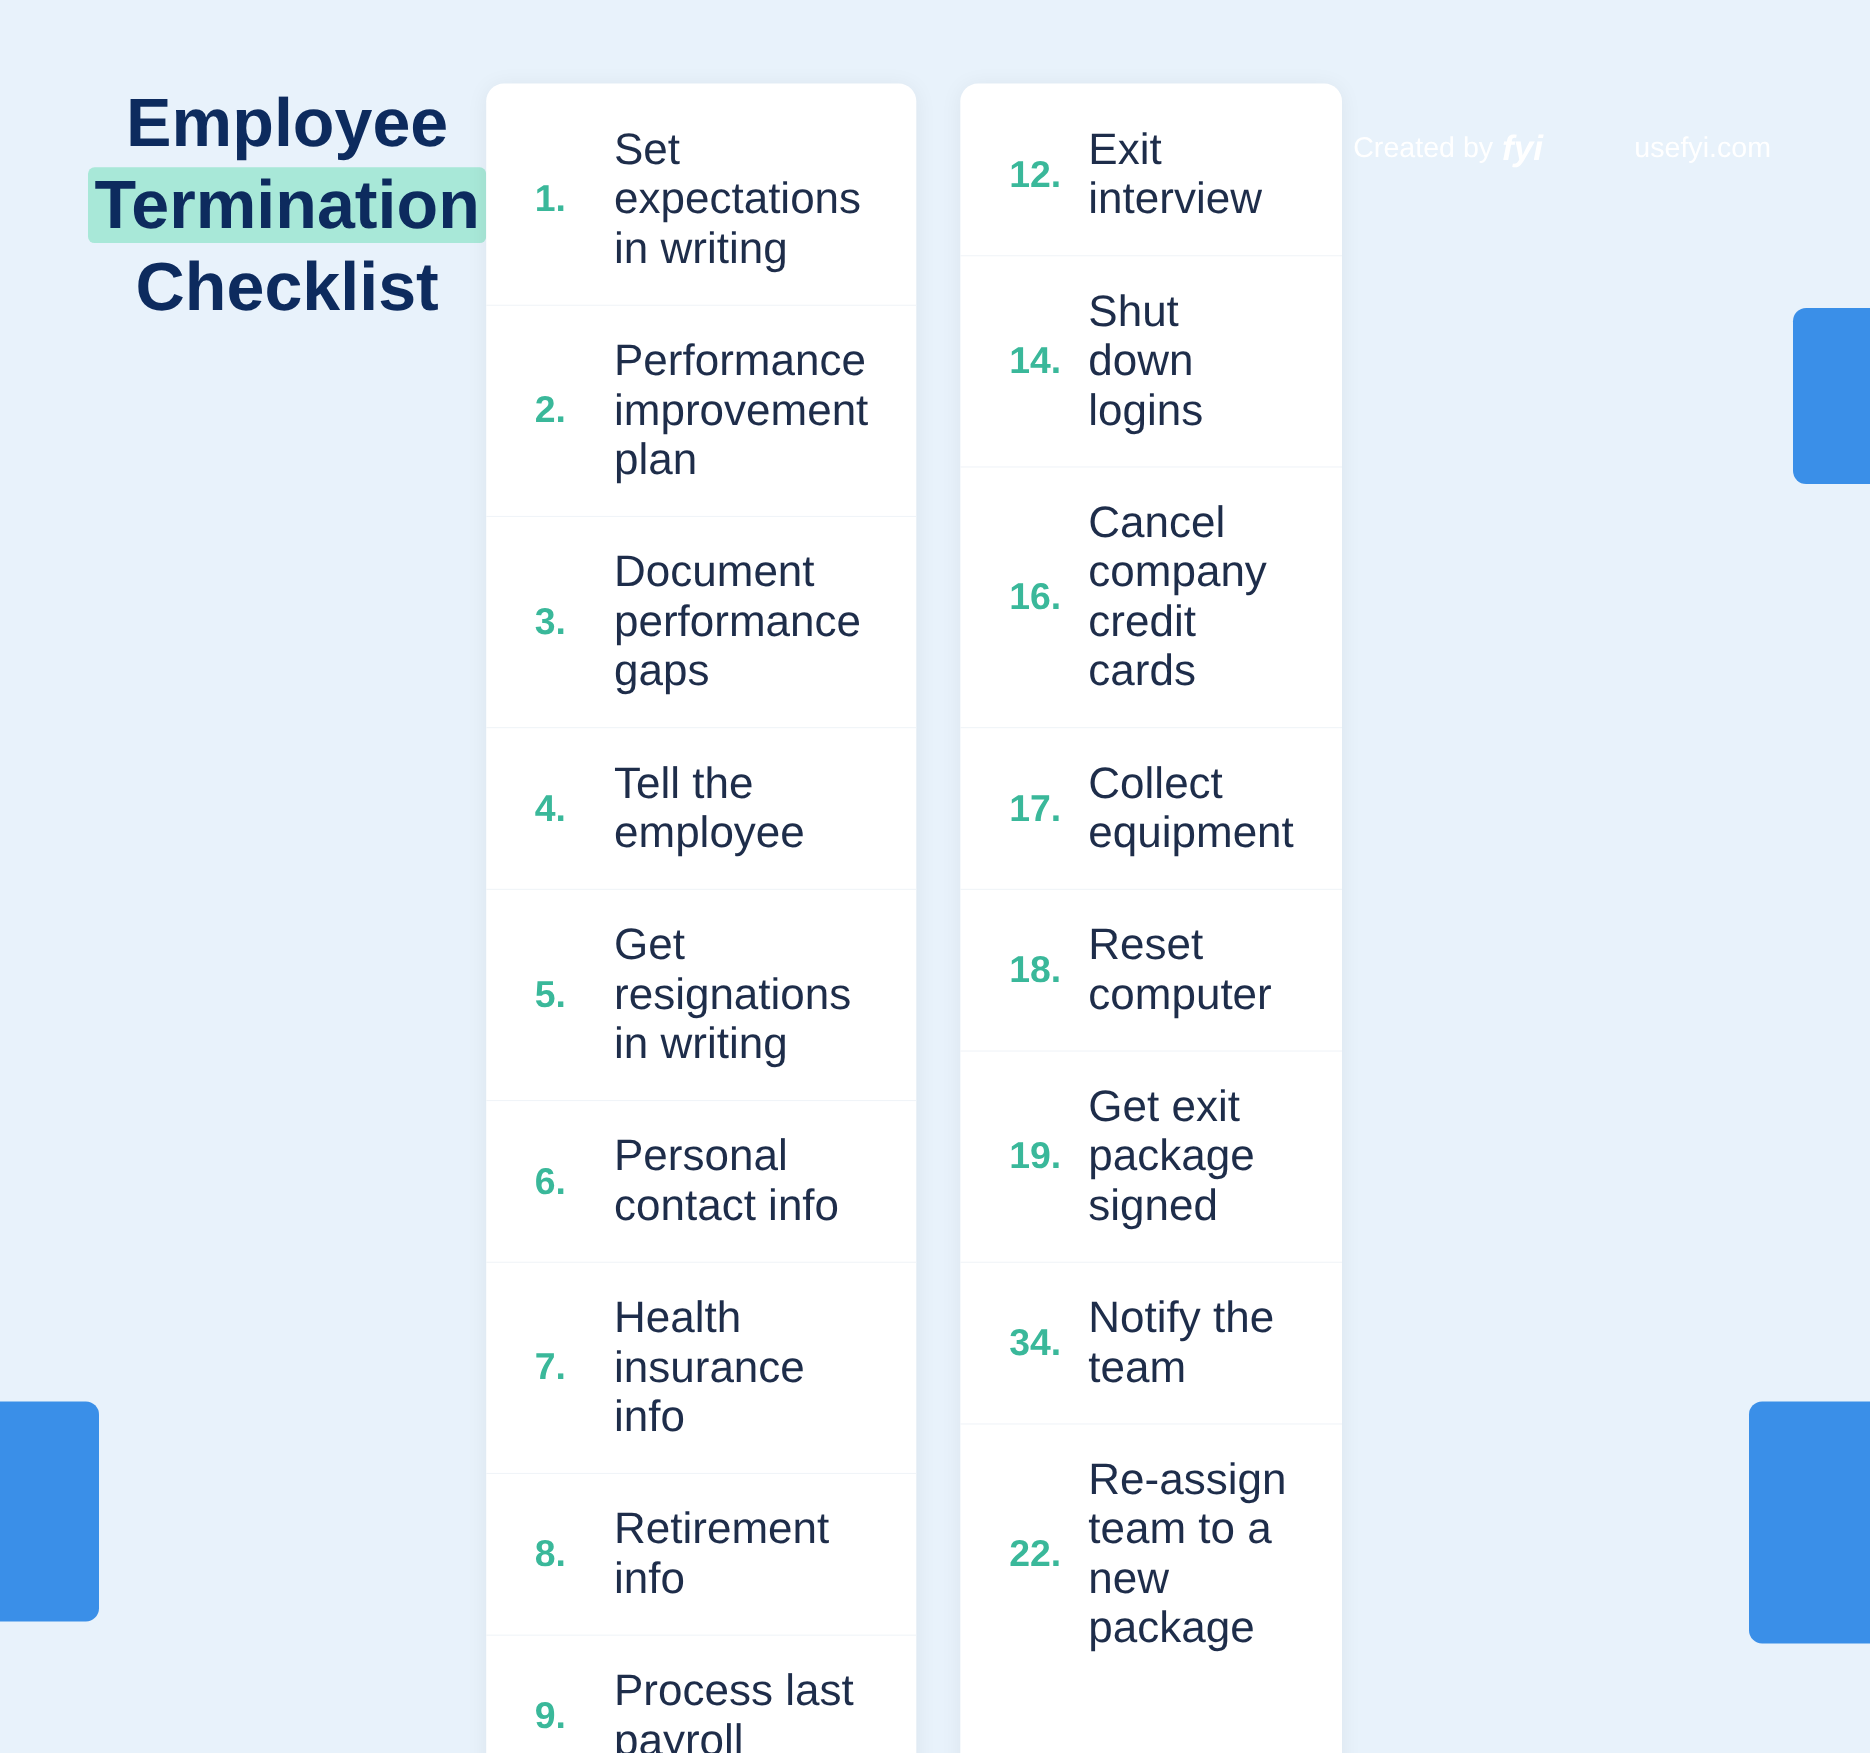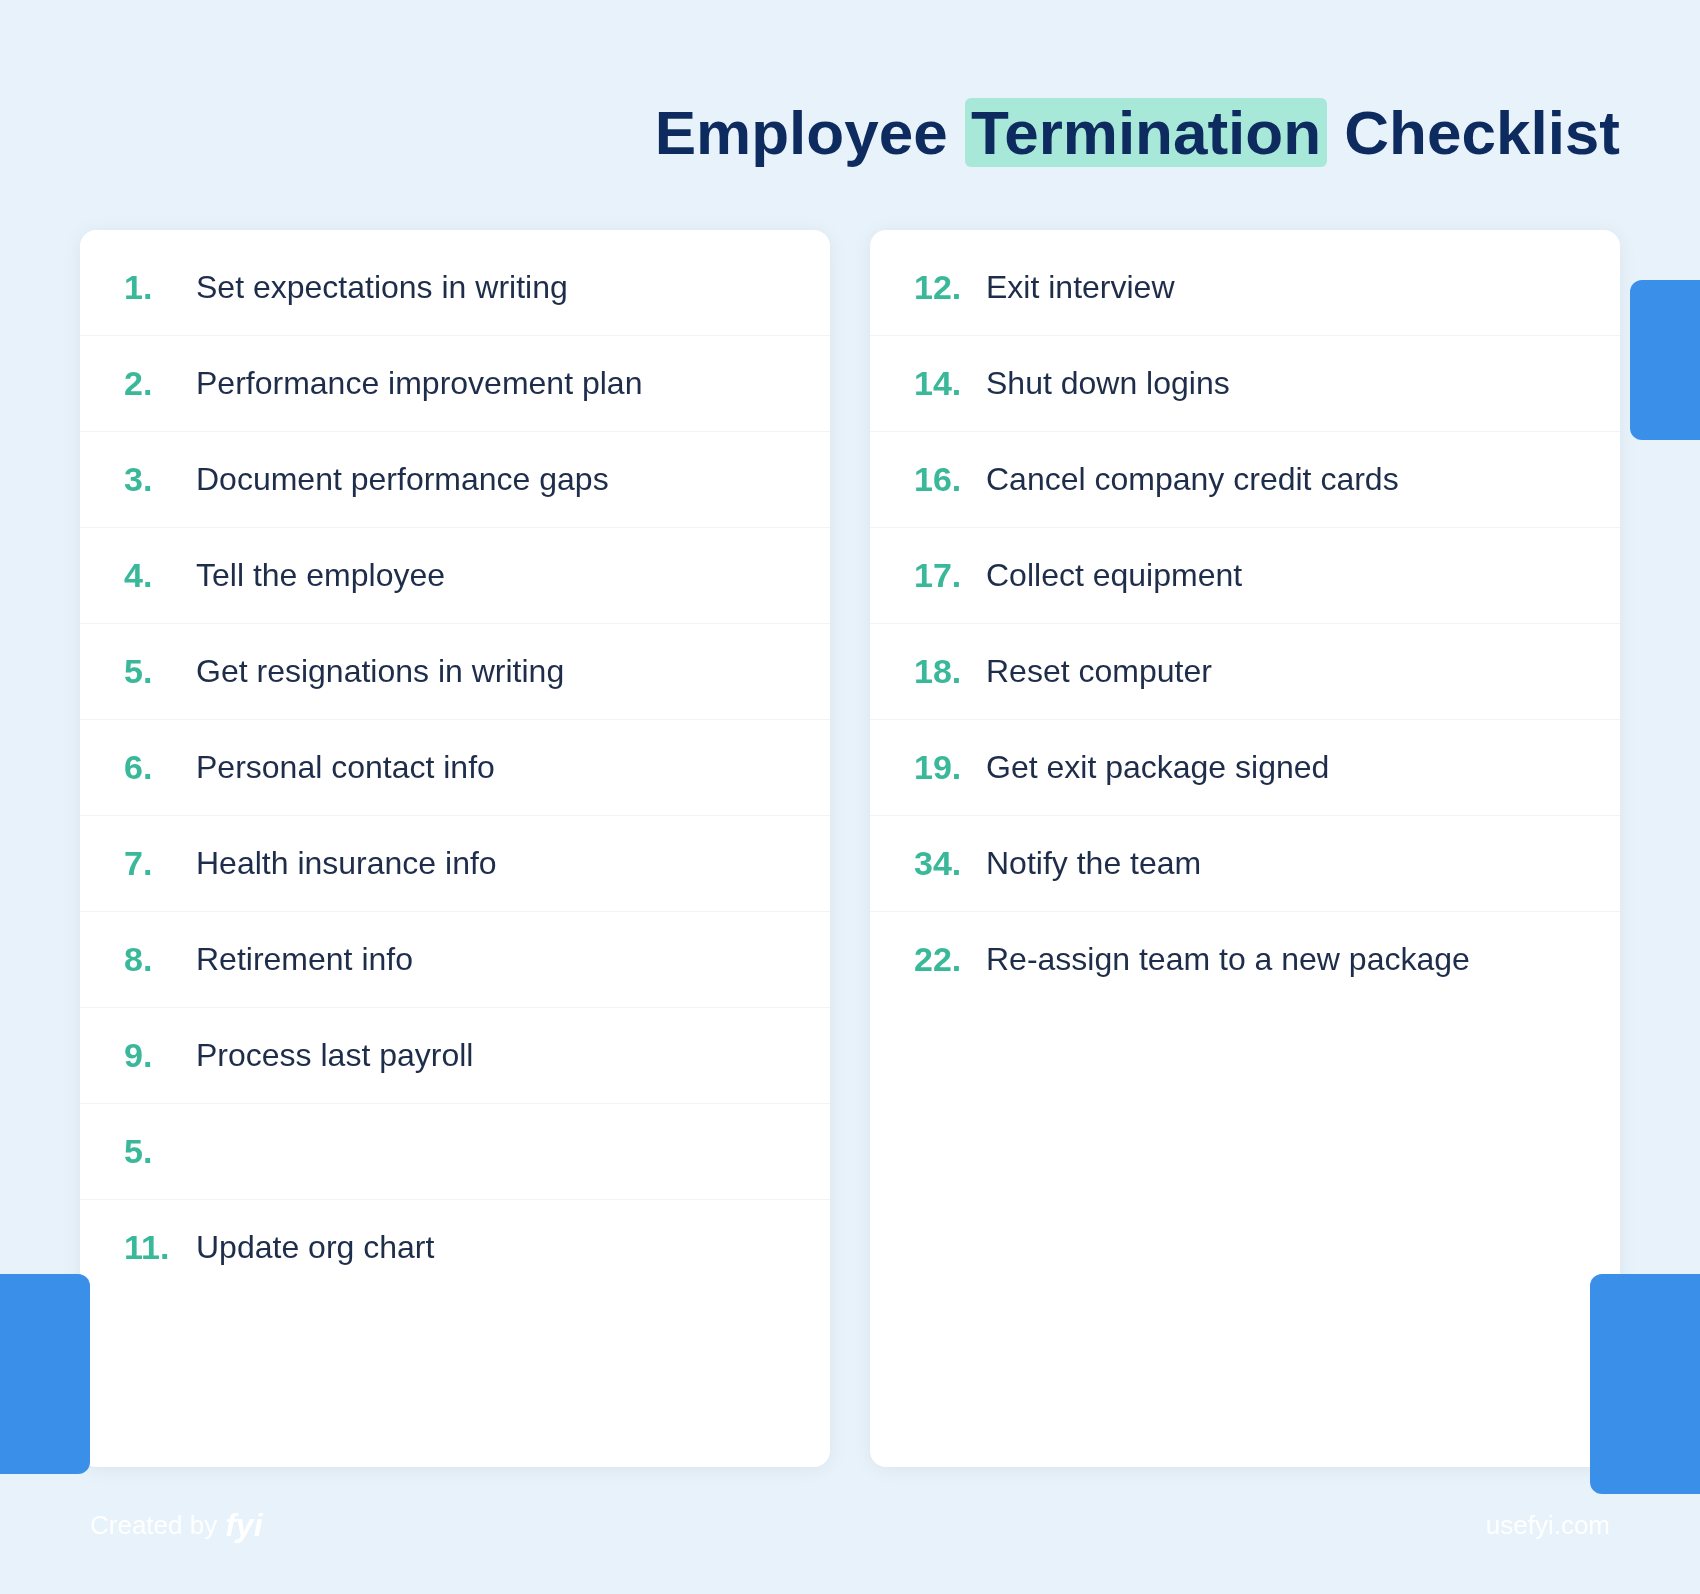--- a/index.html
+++ b/index.html
@@ -14,23 +14,23 @@
       background: #e8f2fb;
       font-family: 'Segoe UI', Arial, sans-serif;
       position: relative;
       overflow: hidden;
     }
 
     .page-wrapper {
       width: 100%;
       height: 100%;
       display: flex;
-      flex-direction: column;
-      align-items: flex-end;
-      padding: 96px 80px 50px 80px;
+      flex-direction: row;
+      align-items: flex-start;
+      padding: 76px 80px 50px 80px;
       position: relative;
     }
 
     
     .shape-left {
       position: absolute;
       bottom: 120px;
       left: 0;
       width: 90px;
       height: 200px;
@@ -111,21 +111,21 @@
       color: #3ab89a;
       font-weight: 700;
       font-size: 34px;
       margin-right: 12px;
       min-width: 60px;
     }
 
     .item-text {
       color: #1e2d4a;
       font-weight: 400;
-      font-size: 32px;
+      font-size: 40px;
     }
 
     
     .footer {
       display: flex;
       justify-content: space-between;
       align-items: center;
       width: 100%;
       max-width: 1540px;
       margin-top: 40px;

